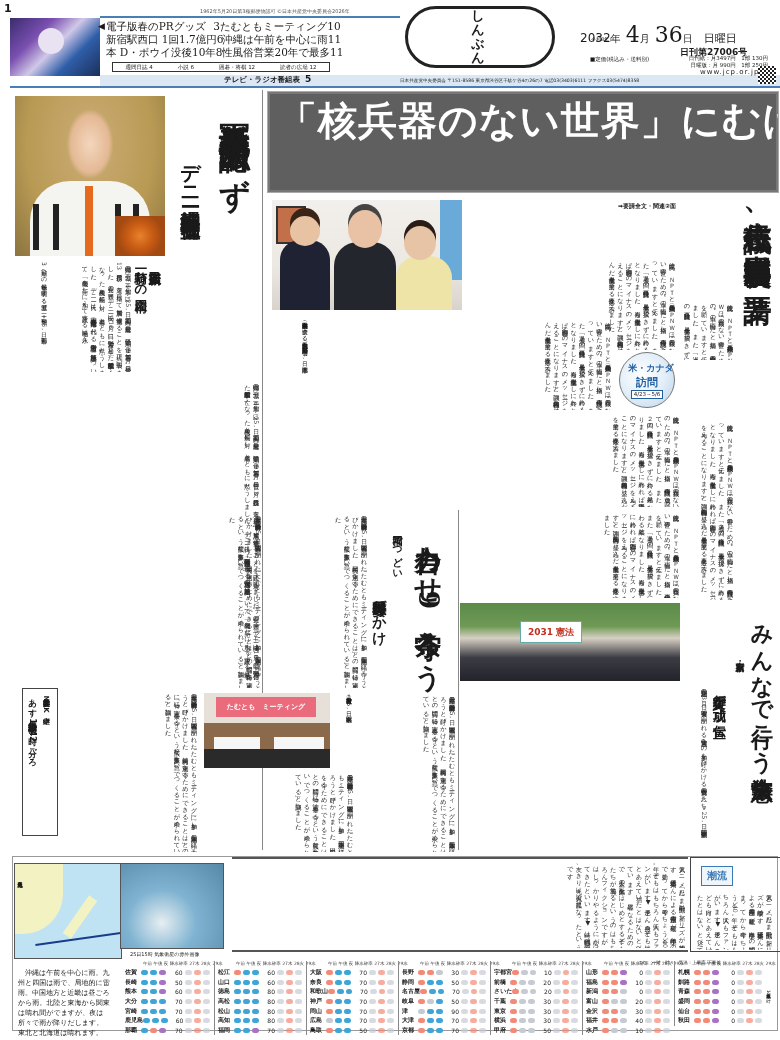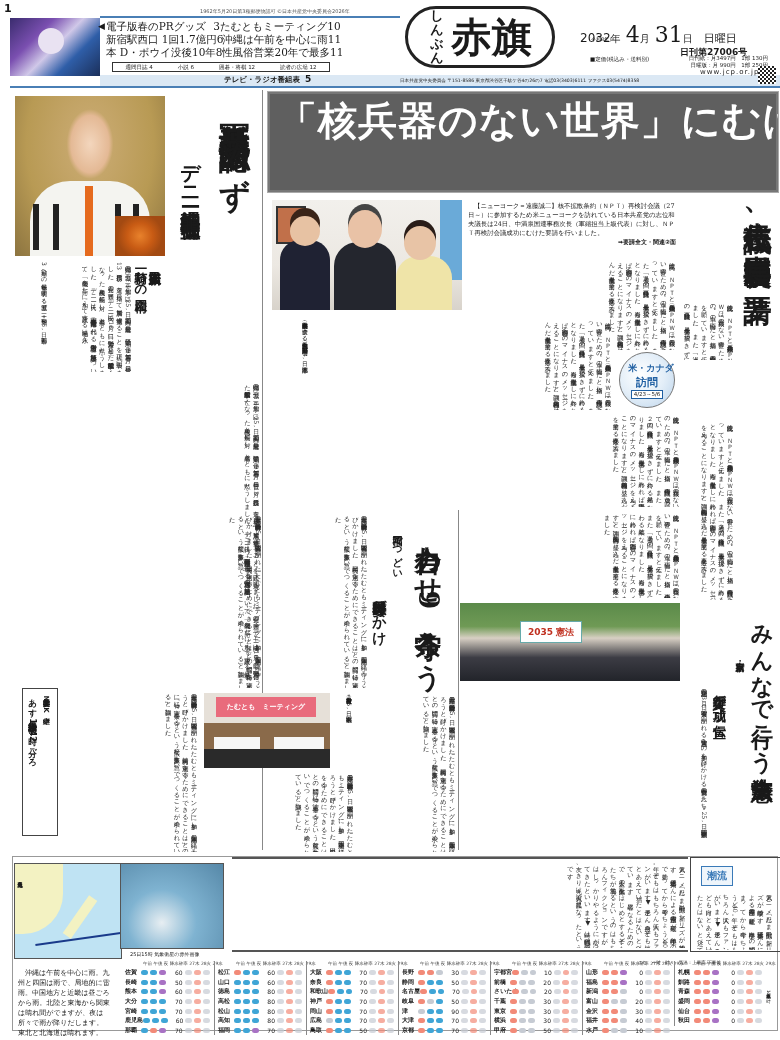--- a/index.html
+++ b/index.html
@@ -157,27 +157,26 @@
   <span><span>囲碁・将棋</span> <span>12</span></span>
   <span><span>読者の広場</span> <span>12</span></span>
 </div>
 
 <div class="abs tv-bar"></div>
 <div class="abs tv-label">テレビ・ラジオ番組表</div>
 <div class="abs tv-num">5</div>
 
 <div class="abs logo">
   <span class="logo-small">しんぶん</span>
-  <span class="logo-main">赤旗</span>
 </div>
 
 <div class="abs date-line">
   <span class="date-year">2032</span><span class="date-unit">年</span>
   <span class="date-big">4</span><span class="date-unit">月</span>
-  <span class="date-big">31</span><span class="date-unit">日</span>
+  <span class="date-big">36</span><span class="date-unit">日</span>
   <span class="date-weekday">日曜日</span>
 </div>
 <div class="abs reiwa">（令和8年）</div>
 <div class="abs issue">日刊第27006号</div>
 <div class="abs price-note">■定価(税込み・送料別)</div>
 <div class="abs price-list">
   <div>日刊紙：月3497円　1部 130円</div>
   <div>日曜版：月 990円　1部 250円</div>
 </div>
 <div class="abs url">www.jcp.or.jp</div>
@@ -210,21 +209,20 @@
   <div class="frame"></div>
     <div class="flag"></div>
   <div class="p1"></div>
     <div class="p1h"></div>
   <div class="p2"></div>
     <div class="p2h"></div>
   <div class="p3"></div>
     <div class="p3h"></div>
 </div>
 <div class="abs lede">
-  <span>【ニューヨーク＝遠藤誠二】核不拡散条約（ＮＰＴ）再検討会議（27日～）に参加するため米ニューヨークを訪れている日本共産党の志位和夫議長は24日、中満泉国連事務次長（軍縮担当上級代表）に対し、ＮＰＴ再検討会議成功にむけた要請を行いました。</span>
   <span class="lede-ref">➡要請全文・関連②面</span>
 </div>
 <div class="abs headline-v-big" style="left:738px;top:200px;font-size:28px;">志位議長、中満国連事務次長に要請</div>
 <div class="abs un-caption">中満国連事務次長（右）と会談する志位和夫議長（中央）、田川実国際局長＝24日、国連本部</div>
 <div class="abs body-v" style="left:470px;top:258px;width:206px;height:92px;">志位氏は、ＮＰＴと核兵器禁止条約（ＴＰＮＷ）は「核兵器のない世界」のための“車の両輪”だと指摘し、再検討会議の成功を願っていますと伝えました。また、「過去２回の再検討会議は、成果文書を採択できずに終わる結果となりました。今回も成果文書なしに終われば国際社会へのマイナスのメッセージを与えることになります」と強調。積極的内容を盛り込んだ成果文書を発出する必要性を訴えました。</div>
 <div class="abs body-v" style="left:312px;top:318px;width:300px;height:92px;">志位氏は、ＮＰＴと核兵器禁止条約（ＴＰＮＷ）は「核兵器のない世界」のための“車の両輪”だと指摘し、再検討会議の成功を願っていますと伝えました。また、「過去２回の再検討会議は、成果文書を採択できずに終わる結果となりました。今回も成果文書なしに終われば国際社会へのマイナスのメッセージを与えることになります」と強調。積極的内容を盛り込んだ成果文書を発出する必要性を訴えました。</div>
 <div class="abs body-v" style="left:684px;top:300px;width:50px;height:60px;">志位氏は、ＮＰＴと核兵器禁止条約（ＴＰＮＷ）は「核兵器のない世界」のための“車の両輪”だと指摘し、再検討会議の成功を願っていますと伝えました。また、「過去２回の再検討会議は、成果文書を採択できずに終わる結果となりました。今回も成果文書なしに終われば国際社会へのマイナスのメッセージを与えることになります」と強調。積極的内容を盛り込んだ成果文書を発出する必要性を訴えました。</div>
 <div class="abs visit-badge">
   <span class="visit-l1">米・カナダ</span>
   <span class="visit-l2">訪問</span>
@@ -248,21 +246,21 @@
 <div class="abs body-v" style="left:356px;top:692px;width:100px;height:160px;">日本共産党の田村智子委員長は25日、福岡市東区で開かれた「たむともミーティング」に参加し、日本国憲法を一緒に守ろうと呼びかけました。田村氏は「憲法を守るためにできることは」との質問に「特に憲法9条を守るという広範な多数派を急いでつくることが求められている」と強調しました。</div>
 <div class="abs body-v" style="left:204px;top:770px;width:150px;height:82px;">日本共産党の田村智子委員長は25日、福岡市東区で開かれた「たむともミーティング」に参加し、日本国憲法を一緒に守ろうと呼びかけました。田村氏は「憲法を守るためにできることは」との質問に「特に憲法9条を守るという広範な多数派を急いでつくることが求められている」と強調しました。</div>
 <div class="abs body-v" style="left:62px;top:690px;width:136px;height:162px;">日本共産党の田村智子委員長は25日、福岡市東区で開かれた「たむともミーティング」に参加し、日本国憲法を一緒に守ろうと呼びかけました。田村氏は「憲法を守るためにできることは」との質問に「特に憲法9条を守るという広範な多数派を急いでつくることが求められている」と強調しました。</div>
 
 <div class="abs tv-box">
   <span class="tv-box-l1">参院予算委 NHK中継</span>
   <span class="tv-box-l2">あす 山添拓議員 午前11時42分ごろ</span>
 </div>
 
 <div class="abs photo-rally">
-  <div class="rally-sign">2035 憲法</div>
+  <div class="rally-sign">2031 憲法</div>
 </div>
 <div class="abs headline-v-med" style="left:748px;top:610px;font-size:22px;">みんなで行こう憲法集会</div>
 <div class="abs sub-v" style="left:732px;top:655px;font-size:9px;">東京・新宿</div>
 <div class="abs sub-v" style="left:712px;top:685px;font-size:13px;">実行委が成功へ宣伝</div>
 <div class="abs body-v" style="left:460px;top:685px;width:248px;height:165px;">憲法記念日の5月3日、東京・有明で開かれる憲法大集会への参加を呼びかける実行委員会の人たち＝25日、東京・新宿駅西口</div>
 <div class="abs col-rule-v" style="left:458px;top:510px;height:340px;"></div>
 
 <div class="abs weather-frame"></div>
 <div class="abs weather-map">
   <div class="land"></div>

